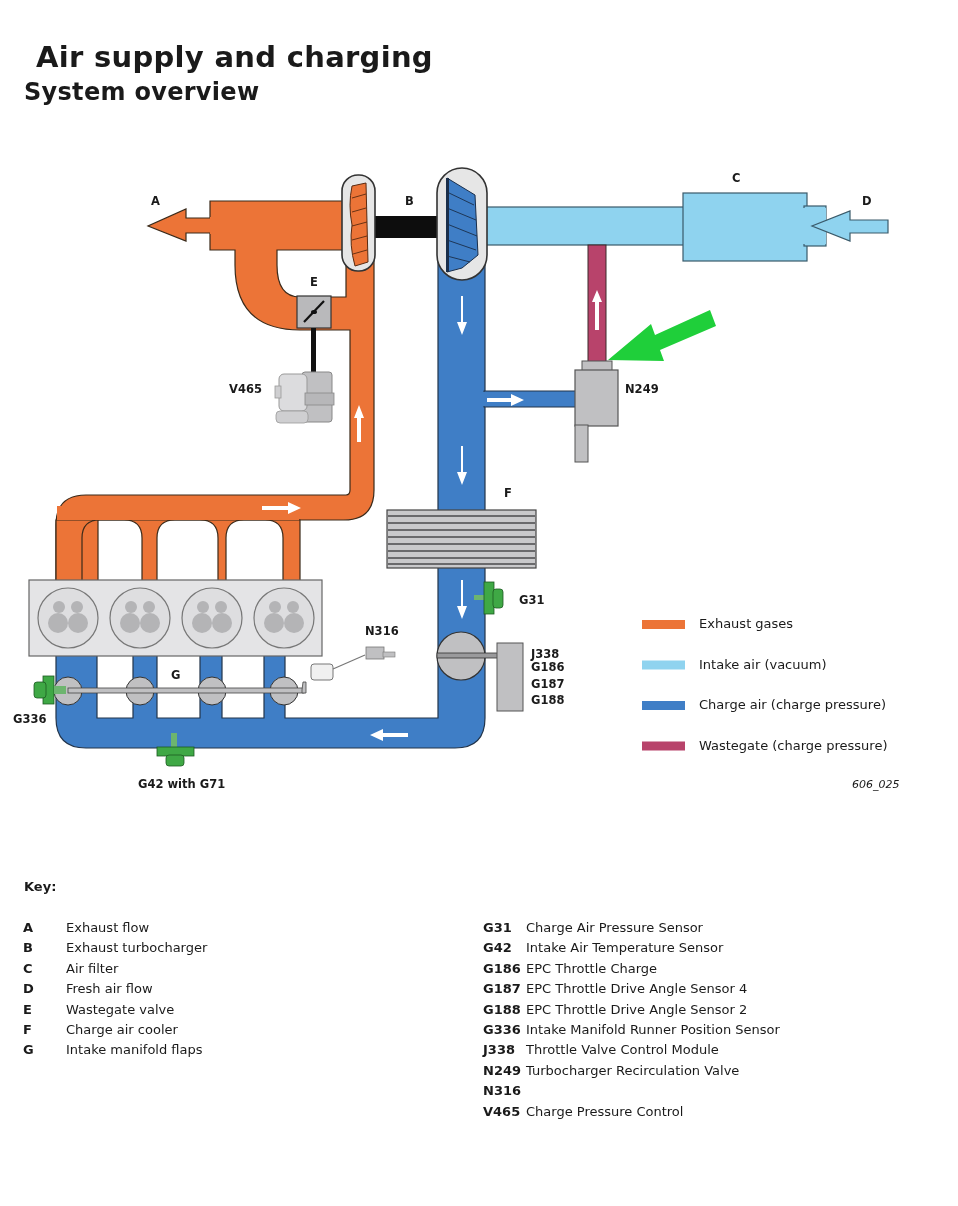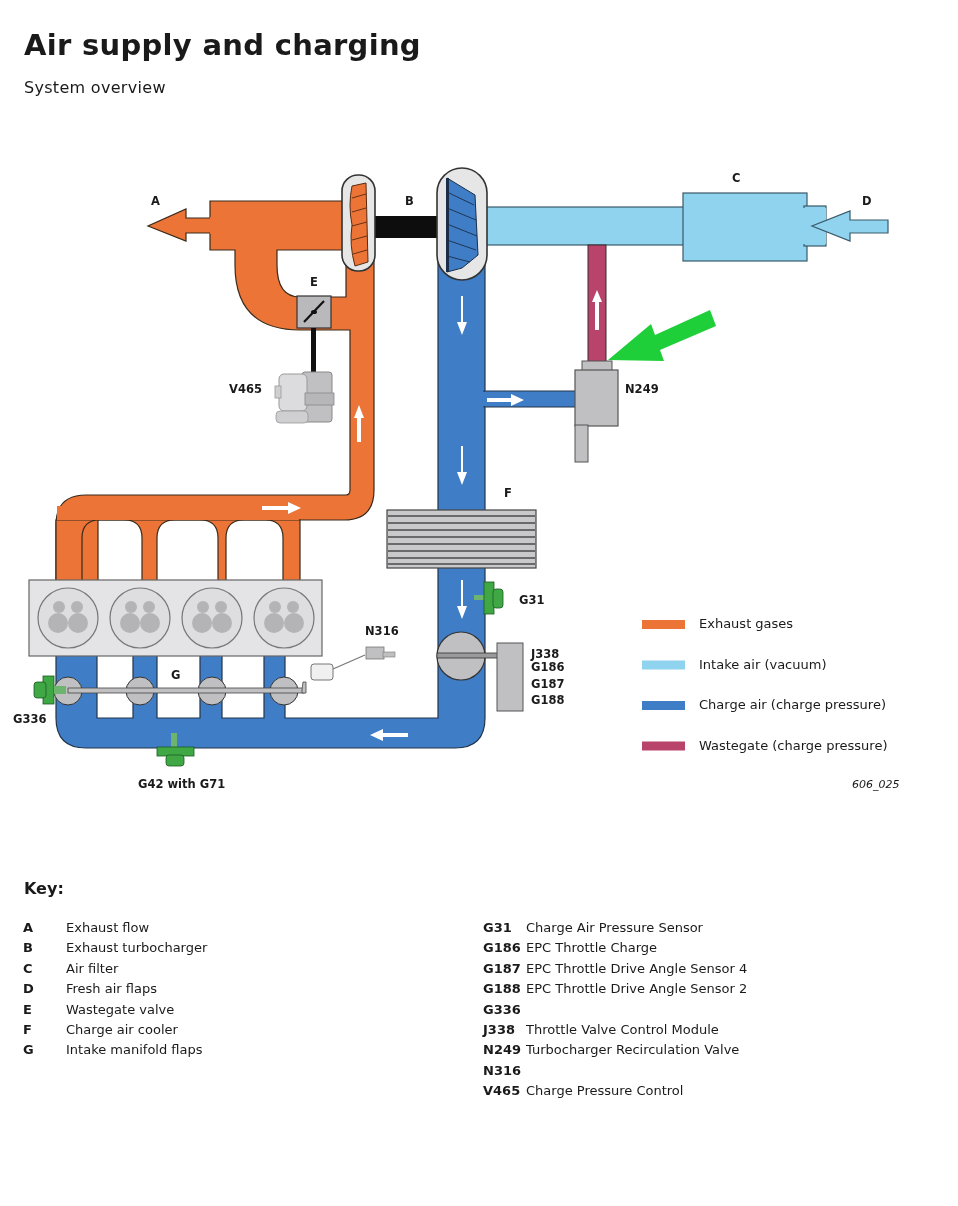--- a/index.html
+++ b/index.html
@@ -1,23 +1,23 @@
 <!DOCTYPE html>
 <html><head>
 <meta charset="utf-8">
 <style>
   html, body { margin:0; padding:0; background:#ffffff; }
   body { width:958px; height:1206px; position:relative; overflow:hidden; font-family:"DejaVu Sans", sans-serif; color:#1a1a1a; }
-  .title { position:absolute; left:24px; top:28px; font-size:29px; font-weight:bold; letter-spacing:0.3px; margin:0; }
-  .subtitle { position:absolute; left:24px; top:78px; font-size:16px; font-weight:normal; margin:0; letter-spacing:0.3px; }
+  .title { position:absolute; left:24px; top:28px; font-size:29px; font-weight:bold; letter-spacing:0.3px; margin:12px; }
+  .subtitle { position:absolute; left:24px; top:78px; font-size:24px; font-weight:bold; margin:0; letter-spacing:0.3px; }
   svg.diagram { position:absolute; left:0; top:0; }
   .lbl { font-family:"DejaVu Sans", sans-serif; font-size:11.5px; font-weight:bold; fill:#1a1a1a; }
   .leg { font-family:"DejaVu Sans", sans-serif; font-size:13px; fill:#1a1a1a; }
   .fig { font-family:"DejaVu Sans", sans-serif; font-size:11px; font-style:italic; fill:#1a1a1a; }
-  .key-title { position:absolute; left:24px; top:879px; font-size:16px; font-weight:bold; }
+  .key-title { position:absolute; left:24px; top:879px; font-size:13px; font-weight:bold; }
   .key-col { position:absolute; top:920px; list-style:none; margin:0; padding:0; }
   .key-col li { height:20.4px; font-size:13px; white-space:nowrap; display:flex; }
   .key-col.left { left:23px; }
   .key-col.right { left:483px; }
   .key-col .code { font-weight:bold; display:inline-block; }
   .key-col.left .code { width:43px; }
   .key-col.right .code { width:43px; }
 </style>
 </head>
 <body>
@@ -225,54 +225,59 @@
     <li>
       <span class="code">B</span>
       <span>Exhaust turbocharger</span>
     </li>
     <li>
       <span class="code">C</span>
       <span>Air filter</span>
     </li>
     <li>
       <span class="code">D</span>
-      <span>Fresh air flaps</span>
+      <span>Fresh air flow</span>
     </li>
     <li>
       <span class="code">E</span>
       <span>Wastegate valve</span>
     </li>
     <li>
       <span class="code">F</span>
       <span>Charge air cooler</span>
     </li>
     <li>
       <span class="code">G</span>
       <span>Intake manifold flaps</span>
     </li>
   </ul>
 <ul class="key-col right" id="key-components">
     <li>
       <span class="code">G31</span>
       <span>Charge Air Pressure Sensor</span>
     </li>
     <li>
+      <span class="code">G42</span>
+      <span>Intake Air Temperature Sensor</span>
+    </li>
+    <li>
       <span class="code">G186</span>
       <span>EPC Throttle Charge</span>
     </li>
     <li>
       <span class="code">G187</span>
       <span>EPC Throttle Drive Angle Sensor 4</span>
     </li>
     <li>
       <span class="code">G188</span>
       <span>EPC Throttle Drive Angle Sensor 2</span>
     </li>
     <li>
       <span class="code">G336</span>
+      <span>Intake Manifold Runner Position Sensor</span>
     </li>
     <li>
       <span class="code">J338</span>
       <span>Throttle Valve Control Module</span>
     </li>
     <li>
       <span class="code">N249</span>
       <span>Turbocharger Recirculation Valve</span>
     </li>
     <li>

